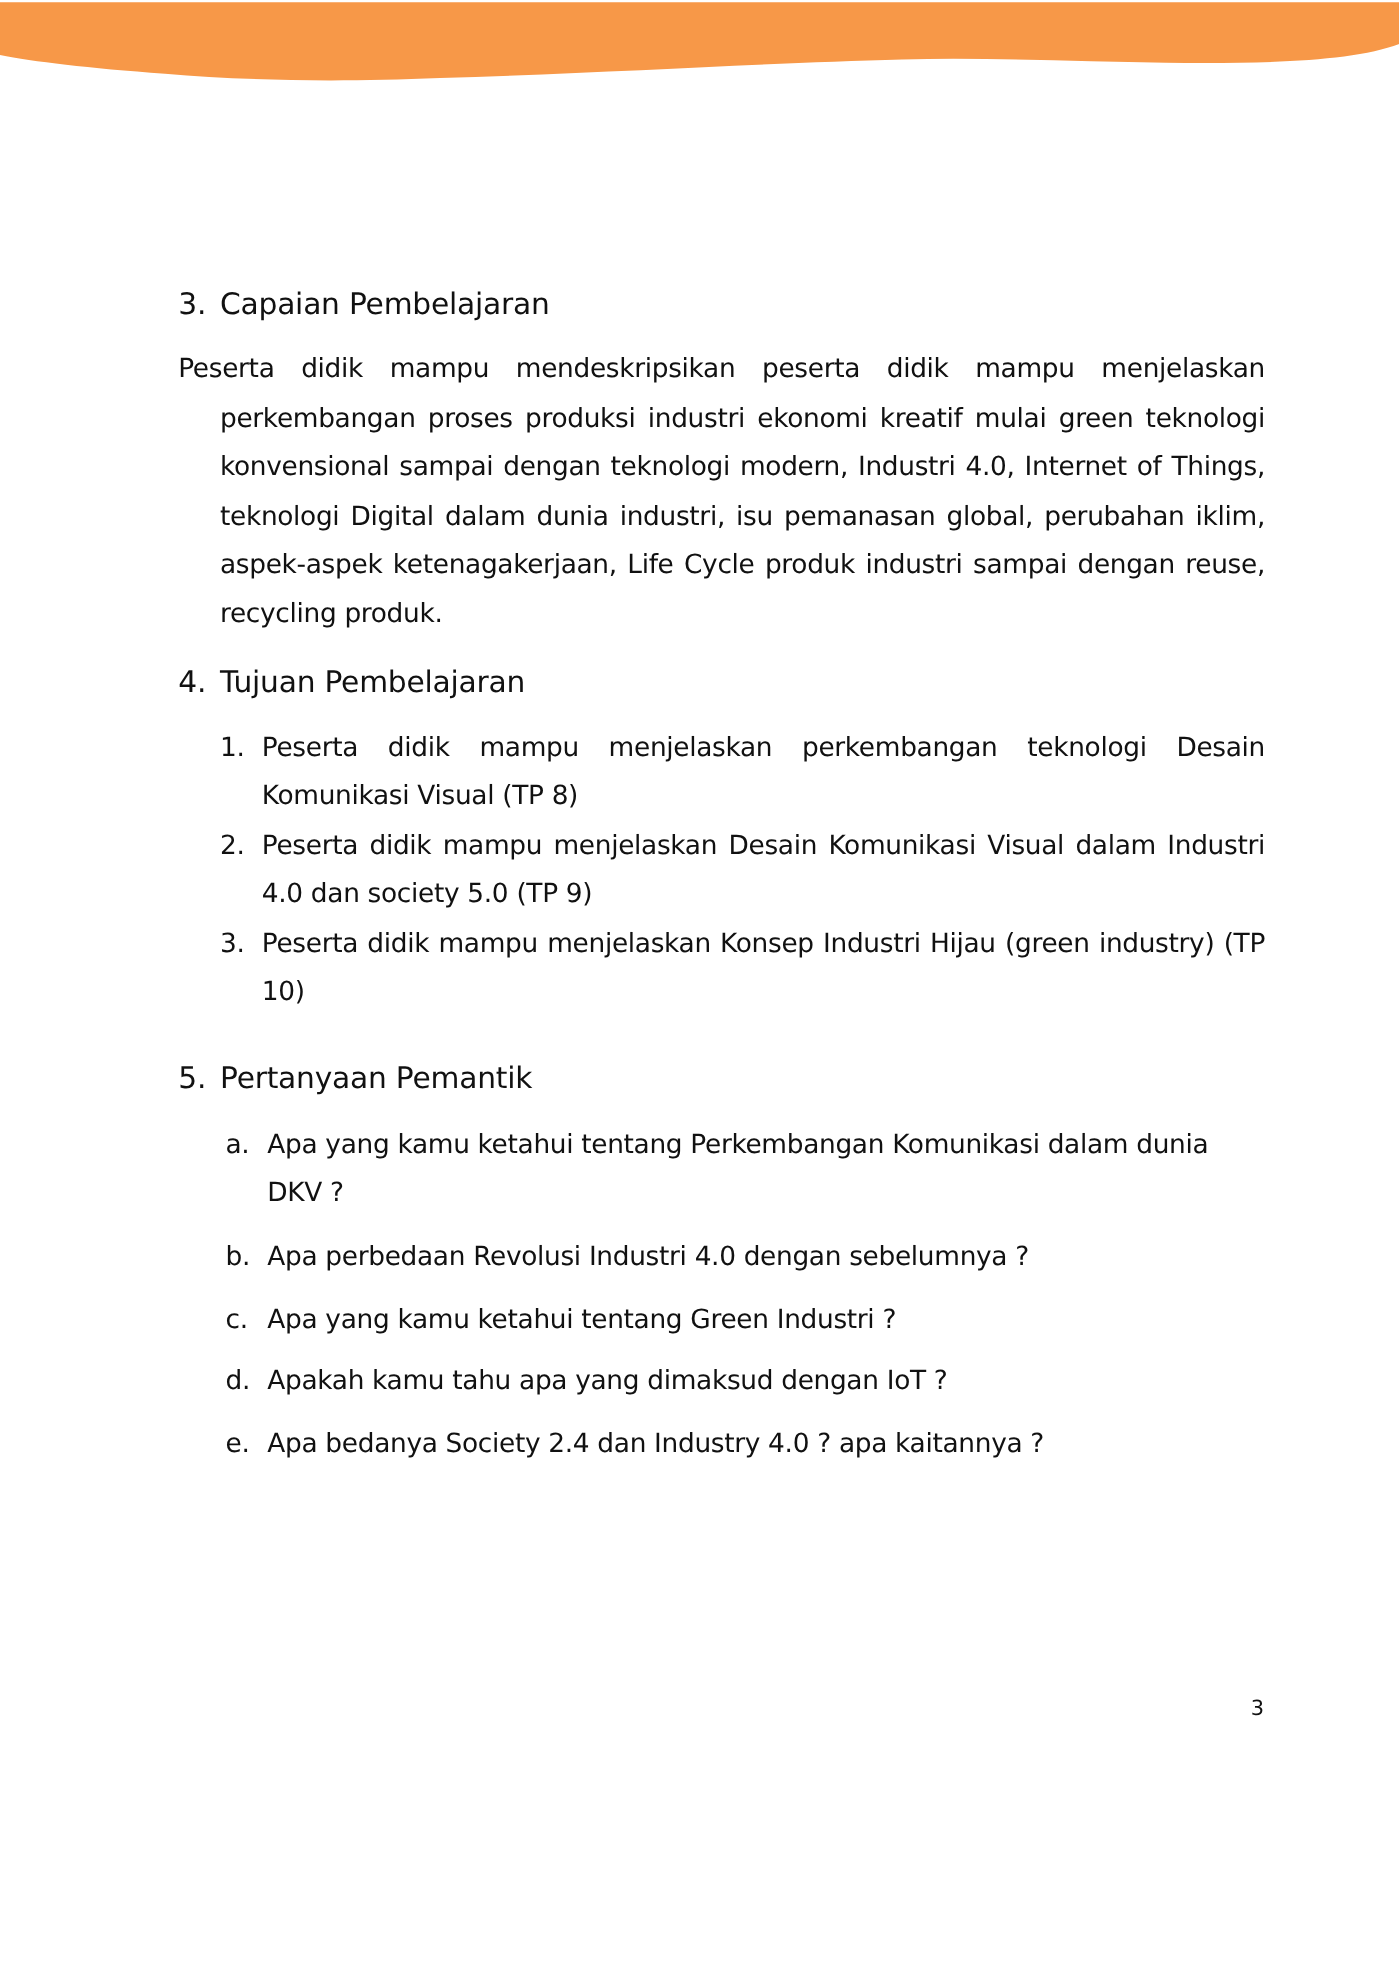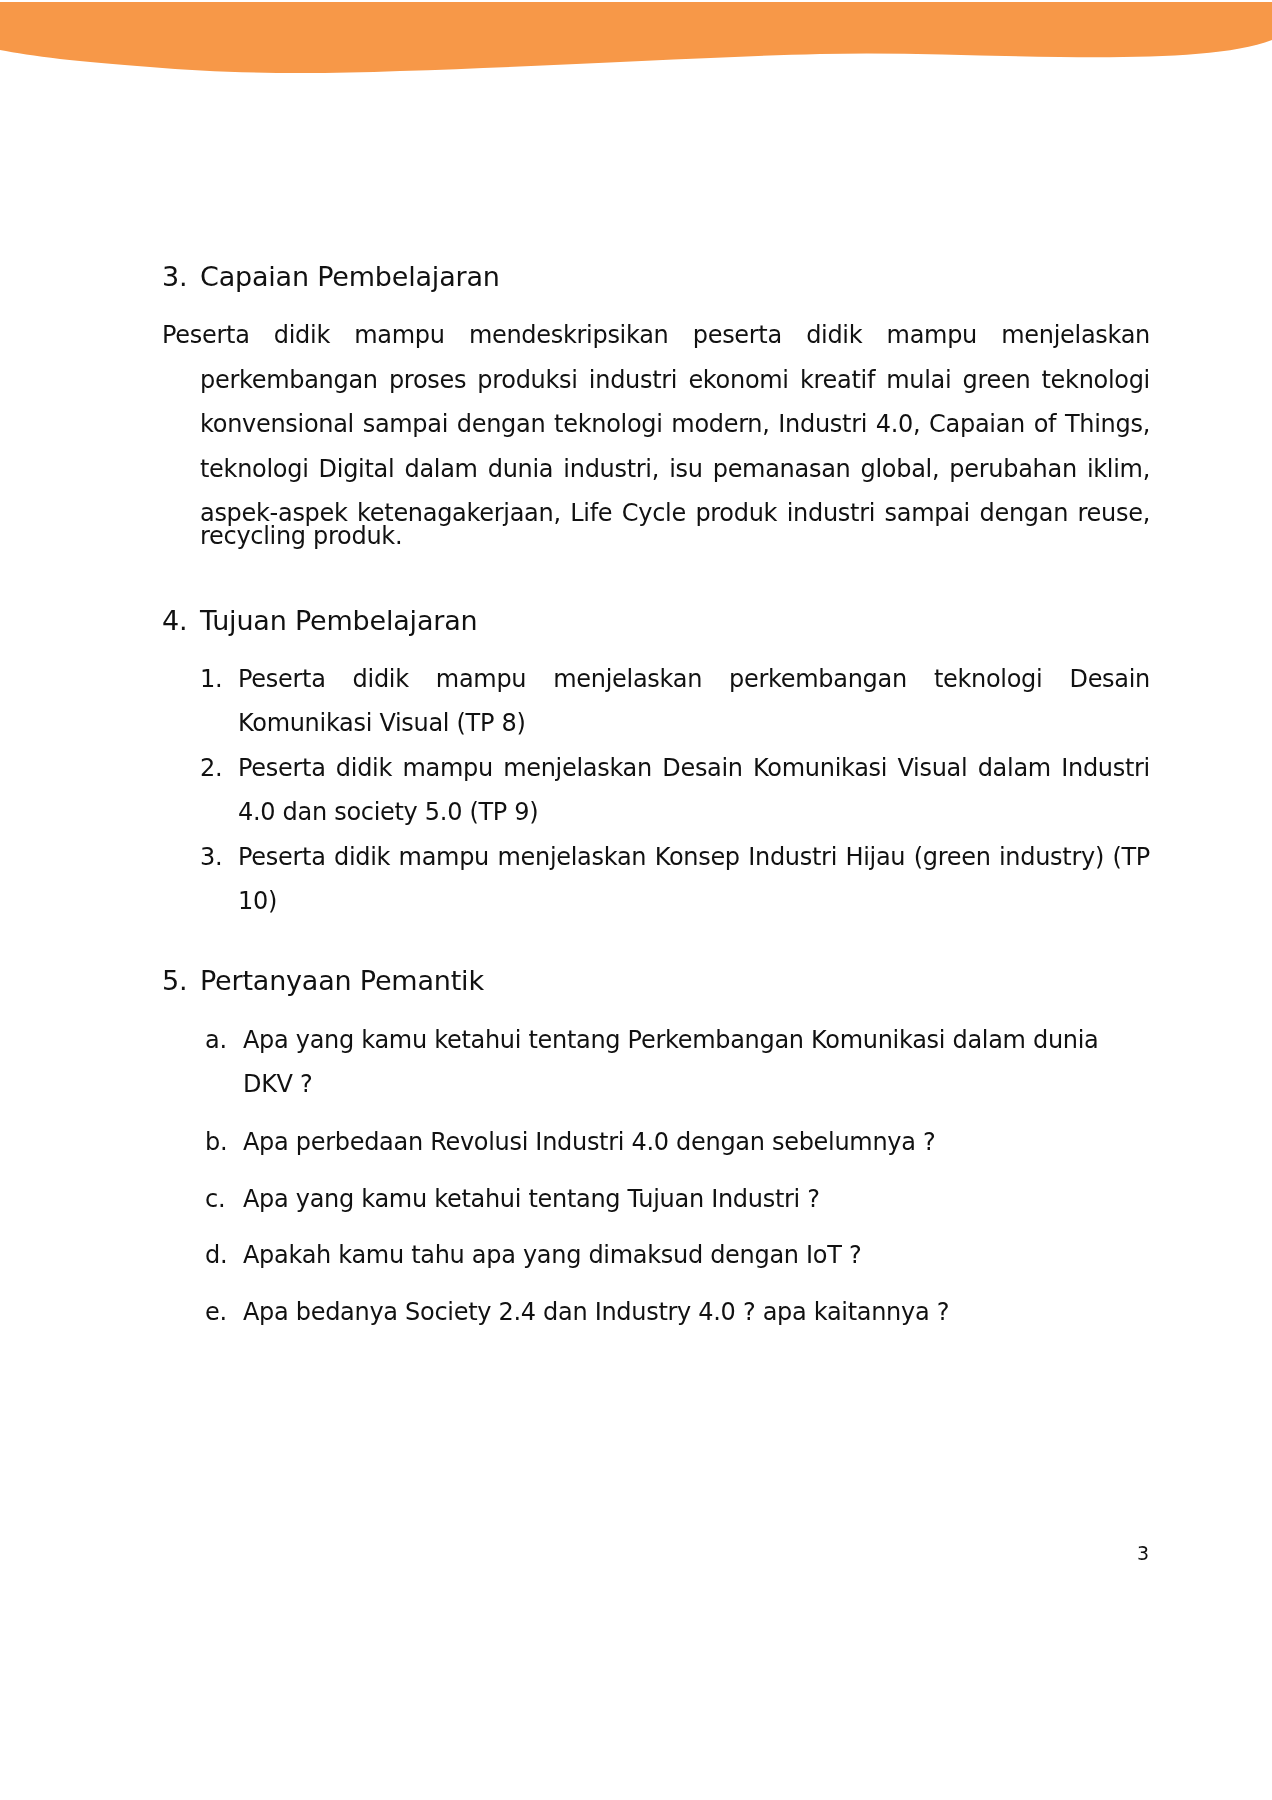--- a/index.html
+++ b/index.html
@@ -24,24 +24,24 @@
   <path d="M0,2 L1272,2 L1272,40 C1230,56 1150,58 1060,57 C980,56 900,52 820,54 C700,57 560,66 400,71 C300,75 220,73 150,67 C80,62 30,56 0,50 Z" fill="#F79848"></path>
 </svg>
 
 <div class="content">
 
   <div class="h" style="top:260px">
     <span class="num">3.</span><span>Capaian Pembelajaran</span>
   </div>
   <div class="line just" style="left:0;width:988px;top:319px">Peserta didik mampu mendeskripsikan peserta didik mampu menjelaskan</div>
   <div class="line just" style="left:38px;width:950px;top:364px">perkembangan proses produksi industri ekonomi kreatif mulai green teknologi</div>
-  <div class="line just" style="left:38px;width:950px;top:408px">konvensional sampai dengan teknologi modern, Industri 4.0, Capaian of Things,</div>
+  <div class="line just" style="left:38px;width:950px;top:408px">konvensional sampai dengan teknologi modern, Industri 4.0, Internet of Things,</div>
   <div class="line just" style="left:38px;width:950px;top:453px">teknologi Digital dalam dunia industri, isu pemanasan global, perubahan iklim,</div>
   <div class="line just" style="left:38px;width:950px;top:497px">aspek-aspek ketenagakerjaan, Life Cycle produk industri sampai dengan reuse,</div>
-  <div class="line" style="left:38px;top:520px">recycling produk.</div>
+  <div class="line" style="left:38px;top:541px">recycling produk.</div>
 
   <div class="h" style="top:604px">
     <span class="num">4.</span><span>Tujuan Pembelajaran</span>
   </div>
 
   <div>
     <span class="marker" style="left:38px;top:663px">1.</span>
     <div class="line just" style="left:76px;width:912px;top:663px">Peserta didik mampu menjelaskan perkembangan teknologi Desain</div>
     <div class="line" style="left:76px;top:707px">Komunikasi Visual (TP 8)</div>
   </div>
@@ -64,21 +64,21 @@
     <span class="marker" style="left:43px;top:1024px">a.</span>
     <div class="line" style="left:81px;top:1024px">Apa yang kamu ketahui tentang Perkembangan Komunikasi dalam dunia</div>
     <div class="line" style="left:81px;top:1068px">DKV ?</div>
   </div>
   <div>
     <span class="marker" style="left:43px;top:1126px">b.</span>
     <div class="line" style="left:81px;top:1126px">Apa perbedaan Revolusi Industri 4.0 dengan sebelumnya ?</div>
   </div>
   <div>
     <span class="marker" style="left:43px;top:1183px">c.</span>
-    <div class="line" style="left:81px;top:1183px">Apa yang kamu ketahui tentang Tujuan Industri ?</div>
+    <div class="line" style="left:81px;top:1183px">Apa yang kamu ketahui tentang Green Industri ?</div>
   </div>
   <div>
     <span class="marker" style="left:43px;top:1239px">d.</span>
     <div class="line" style="left:81px;top:1239px">Apakah kamu tahu apa yang dimaksud dengan IoT ?</div>
   </div>
   <div>
     <span class="marker" style="left:43px;top:1296px">e.</span>
     <div class="line" style="left:81px;top:1296px">Apa bedanya Society 2.4 dan Industry 4.0 ? apa kaitannya ?</div>
   </div>
 </div>

